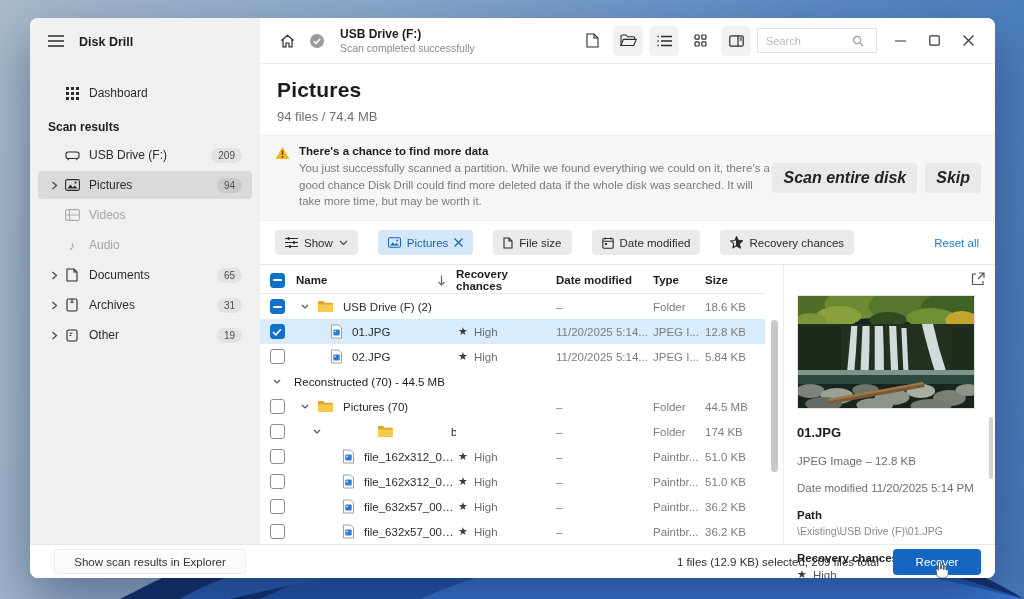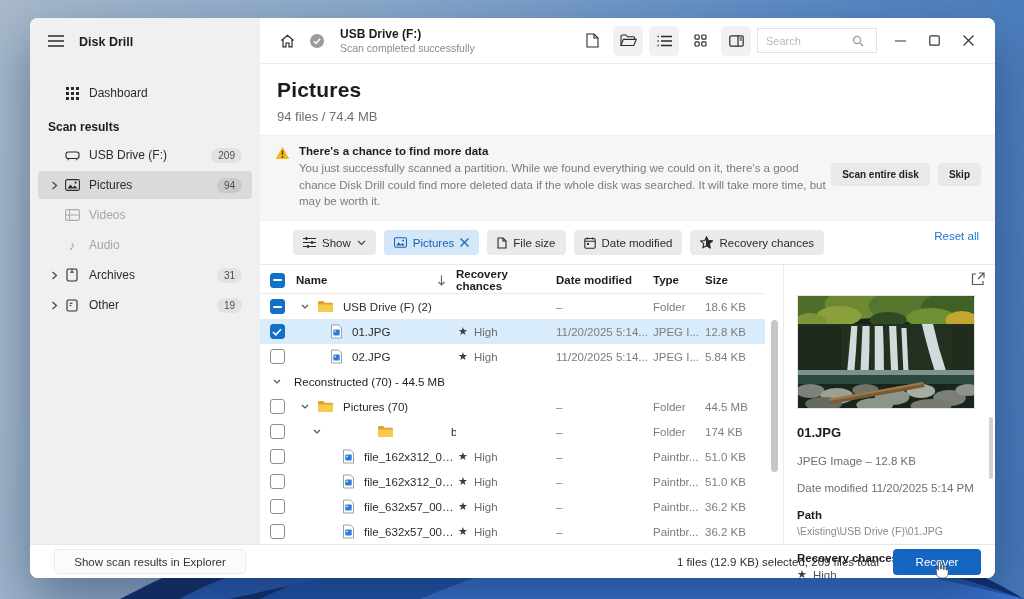--- a/index.html
+++ b/index.html
@@ -49,23 +49,23 @@
 
   .page-head { padding:14px 16px 11px 17px; border-bottom:1px solid #efefef; }
   .page-title { font-size:21px; font-weight:bold; color:#1b1b1b; letter-spacing:.2px; }
   .page-sub { font-size:13px; color:#6f6f6f; margin-top:7px; }
 
   .banner { background:#f6f6f6; display:flex; align-items:flex-start; padding:9px 14px 10px 15px; border-bottom:1px solid #efefef; }
   .banner-text { margin-left:9px; flex:1; }
   .banner-title { font-size:11.5px; font-weight:bold; color:#1d1d1d; }
   .banner-body { font-size:11.5px; color:#7b7b7b; line-height:1.45; margin-top:3px; max-width:580px; }
   .banner-actions { display:flex; gap:8px; margin-top:18px; }
-  .btn-gray { background:#e9e9e9; border:none; border-radius:4px; font-size:10px; font-weight:bold; color:#222; padding:6px 11px; font-family:"Liberation Sans", sans-serif; white-space:nowrap; }
-
-  .filterbar { display:flex; align-items:flex-start; gap:8px; padding:9px 16px 9px 33px; }
+  .btn-gray { background:#e9e9e9; border:none; border-radius:4px; font-size:16px; font-weight:bold; color:#222; padding:6px 11px; font-family:"Liberation Sans", sans-serif; white-space:nowrap;font-style:italic; }
+
+  .filterbar { display:flex; align-items:center; gap:20px; padding:9px 16px 9px 15px; }
   .chip { display:flex; align-items:center; gap:6px; background:#eaeaea; border-radius:4px; height:25px; padding:0 10px; font-size:11.5px; color:#2b2b2b; }
   .chip.active { background:#d4e7f9; color:#1465b4; }
   .reset { margin-left:auto; font-size:11.5px; color:#1b76d2; }
   .fdivider { height:1px; background:#e8e8e8; }
 
   .content-row { flex:1; display:flex; min-height:0; }
   .table-area { flex:1; position:relative; min-width:0; overflow:hidden; padding-top:2px; }
   .tgrid { display:grid; grid-template-columns:34px 1fr 100px 97px 52px 60px; align-items:center; width:calc(100% - 18px); }
   .thead { height:27px; border-bottom:1px solid #ececec; }
   .thead .hc { font-size:11.5px; font-weight:bold; color:#1d1d1d; display:flex; align-items:center; }
@@ -184,20 +184,35 @@
 
       <div class="side-item disabled">
         <span class="no-chev"></span>
         <span class="ic">
             <span class="note-glyph">♪</span>
           </span>
         <span>Audio</span>
 
       </div>
 
+      <div class="side-item">
+        <span class="chev">
+          <svg width="7" height="9" viewBox="0 0 7 9" fill="none" stroke="#444" stroke-width="1.2">
+              <path d="M1.5 1 L5.5 4.5 L1.5 8"></path>
+            </svg>
+        </span>
+        <span class="ic">
+          <svg width="12" height="14" viewBox="0 0 12 14" fill="none" stroke="#2b2b2b" stroke-width="1.1">
+              <path d="M1 1 H8 L11 4 V13 H1 Z"></path>
+              <path d="M8 1 V4 H11"></path>
+            </svg>
+        </span>
+        <span>Documents</span>
+        <span class="badge">65</span>
+      </div>
 
       <div class="side-item">
         <span class="chev">
           <svg width="7" height="9" viewBox="0 0 7 9" fill="none" stroke="#444" stroke-width="1.2">
               <path d="M1.5 1 L5.5 4.5 L1.5 8"></path>
             </svg>
         </span>
         <span class="ic">
           <svg width="12" height="14" viewBox="0 0 12 14" fill="none" stroke="#2b2b2b" stroke-width="1.1">
               <rect x="1" y="1" width="10" height="12" rx="1.5"></rect>

